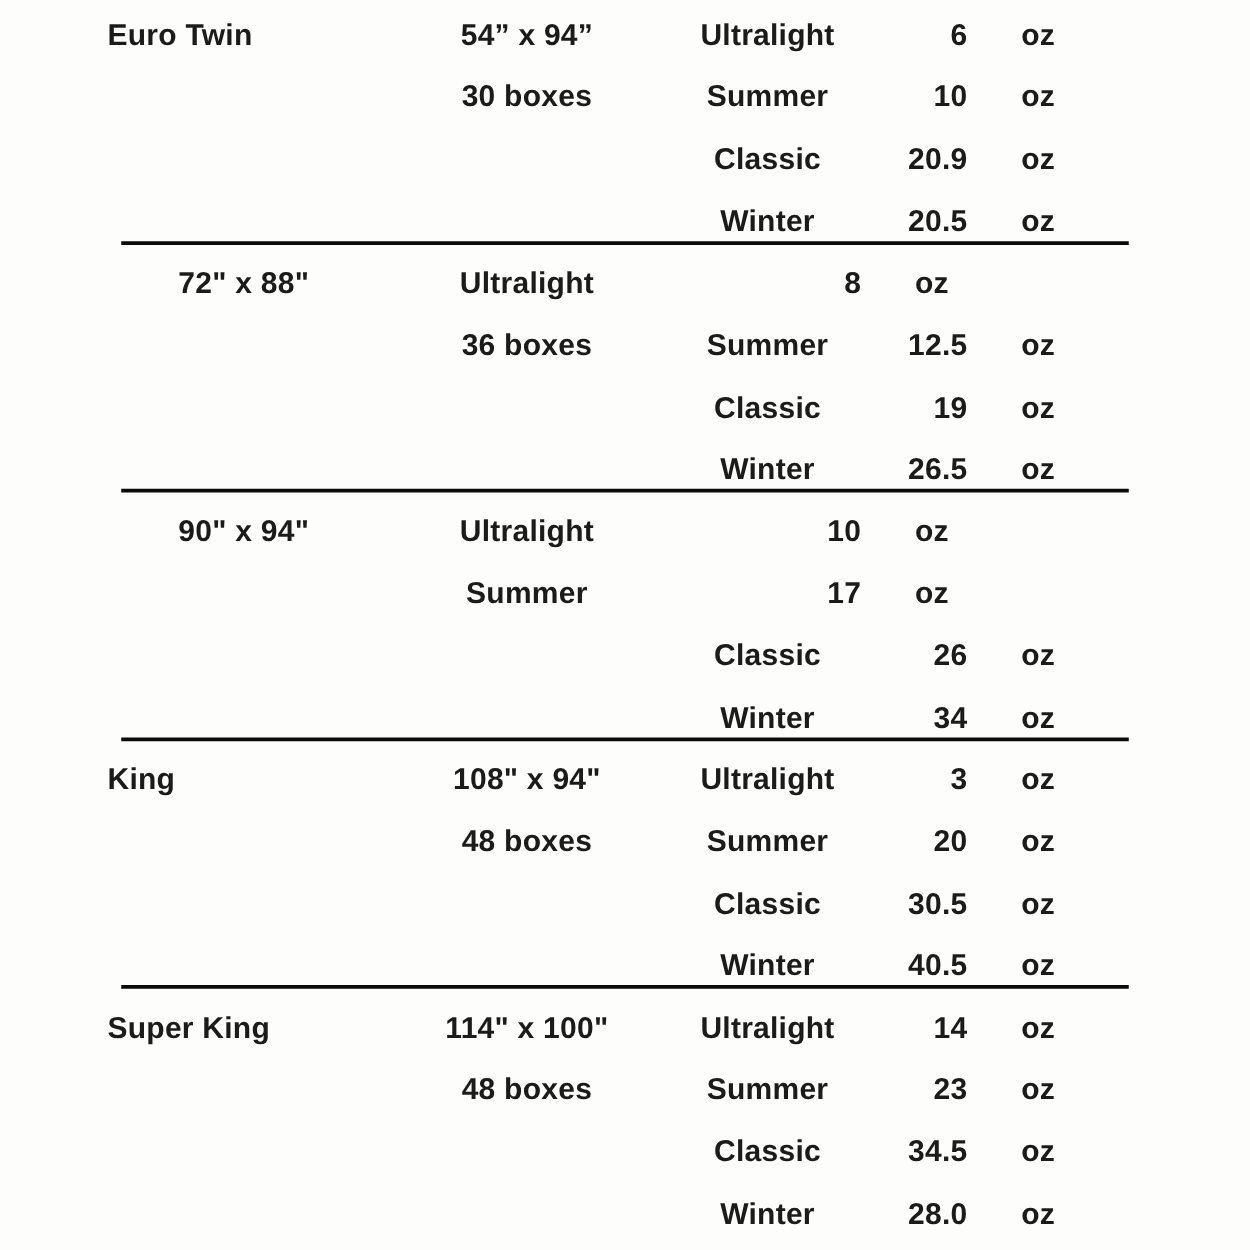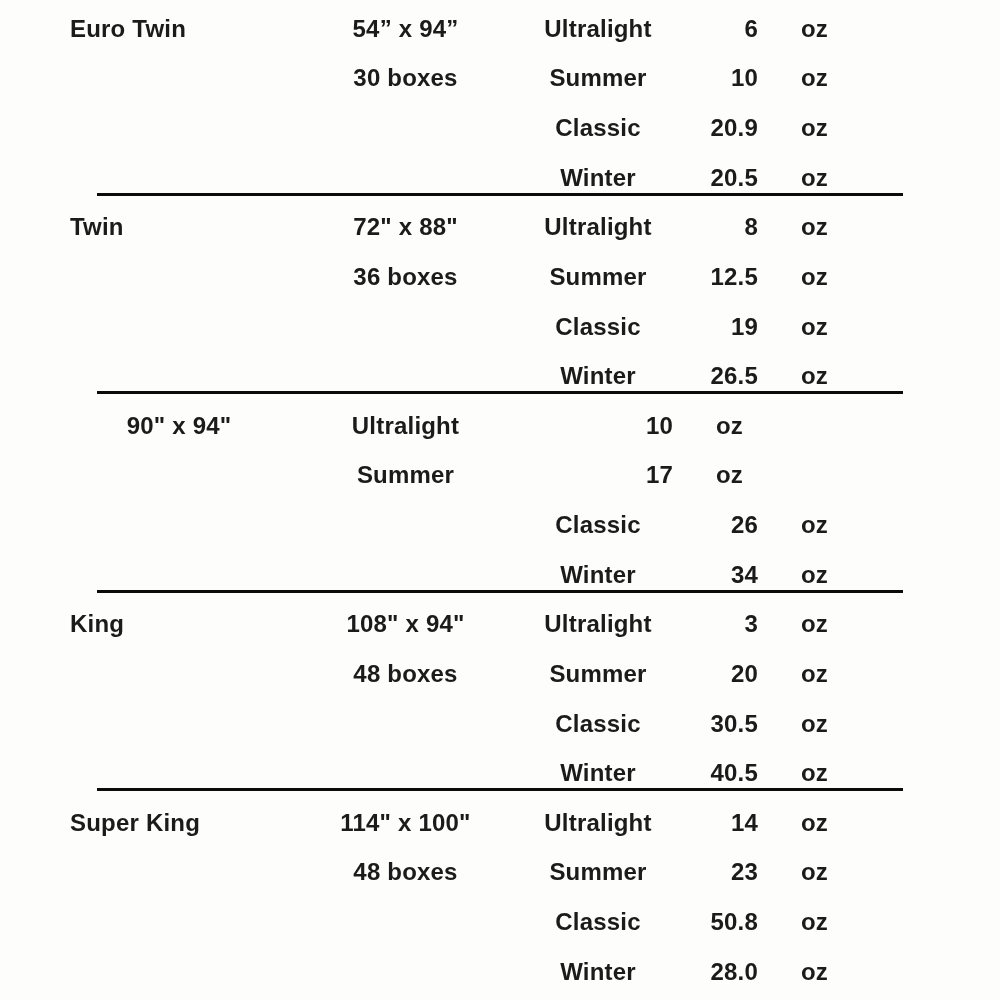--- a/index.html
+++ b/index.html
@@ -24,20 +24,21 @@
   }
   .row {
     display: grid;
     grid-template-columns: 218px 235px 150px 85px 100px;
     padding-left: 70px;
     height: 49.625px;
     align-items: center;
     font-size: 24px;
     font-weight: 600;
     letter-spacing: 0.2px;
+    margin-left: 16px;
   }
   .cell { white-space: nowrap; }
   .cell.name   { text-align: left; }
   .cell.dims   { text-align: center; }
   .cell.season { text-align: center; }
   .cell.value  { text-align: right; }
   .cell.unit   { text-align: left; padding-left: 43px; }
   .rule {
     position: absolute;
     bottom: 7px;
@@ -80,21 +81,20 @@
       <div class="cell dims"></div>
       <div class="cell season">Winter</div>
       <div class="cell value">20.5</div>
       <div class="cell unit">oz</div>
     </div>
     <div class="rule"></div>
   </div>
 
   <div class="group">
     <div class="row">
-      <div class="cell name">Twin</div>
       <div class="cell dims">72" x 88"</div>
       <div class="cell season">Ultralight</div>
       <div class="cell value">8</div>
       <div class="cell unit">oz</div>
     </div>
     <div class="row">
       <div class="cell name"></div>
       <div class="cell dims">36 boxes</div>
       <div class="cell season">Summer</div>
       <div class="cell value">12.5</div>
@@ -191,21 +191,21 @@
       <div class="cell name"></div>
       <div class="cell dims">48 boxes</div>
       <div class="cell season">Summer</div>
       <div class="cell value">23</div>
       <div class="cell unit">oz</div>
     </div>
     <div class="row">
       <div class="cell name"></div>
       <div class="cell dims"></div>
       <div class="cell season">Classic</div>
-      <div class="cell value">50.8</div>
+      <div class="cell value">34.5</div>
       <div class="cell unit">oz</div>
     </div>
     <div class="row">
       <div class="cell name"></div>
       <div class="cell dims"></div>
       <div class="cell season">Winter</div>
       <div class="cell value">28.0</div>
       <div class="cell unit">oz</div>
     </div>
 

